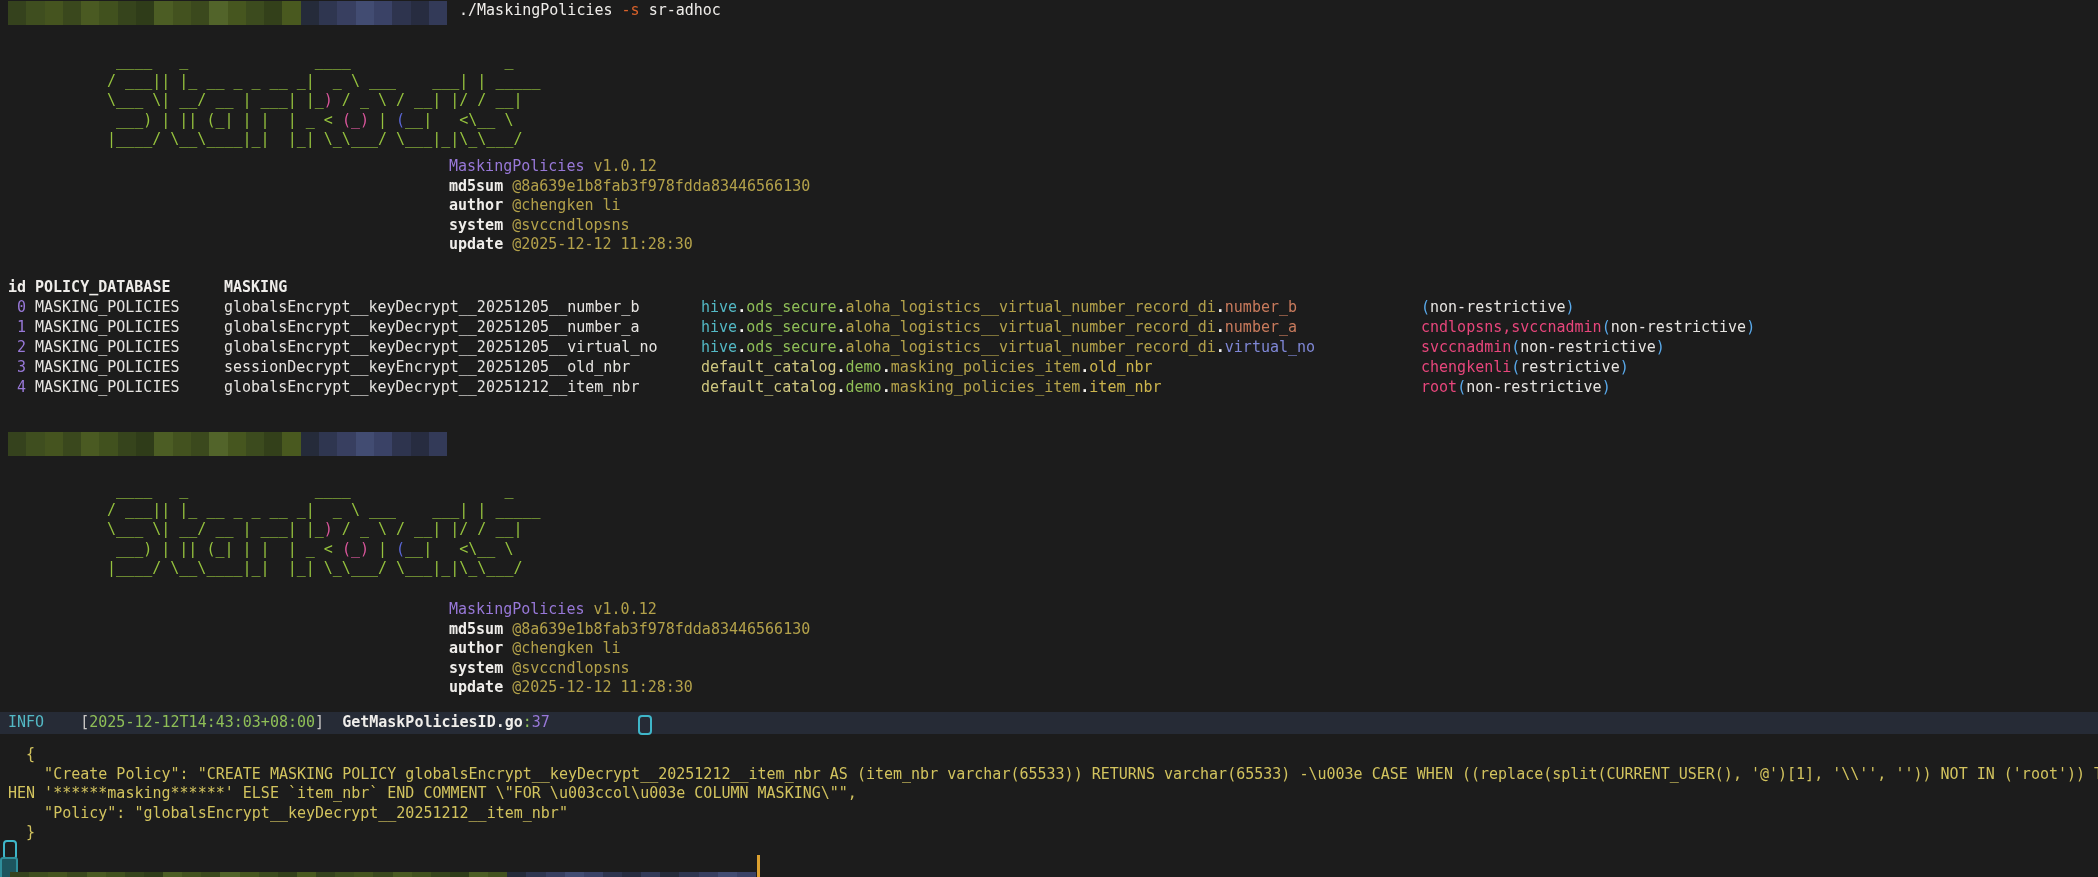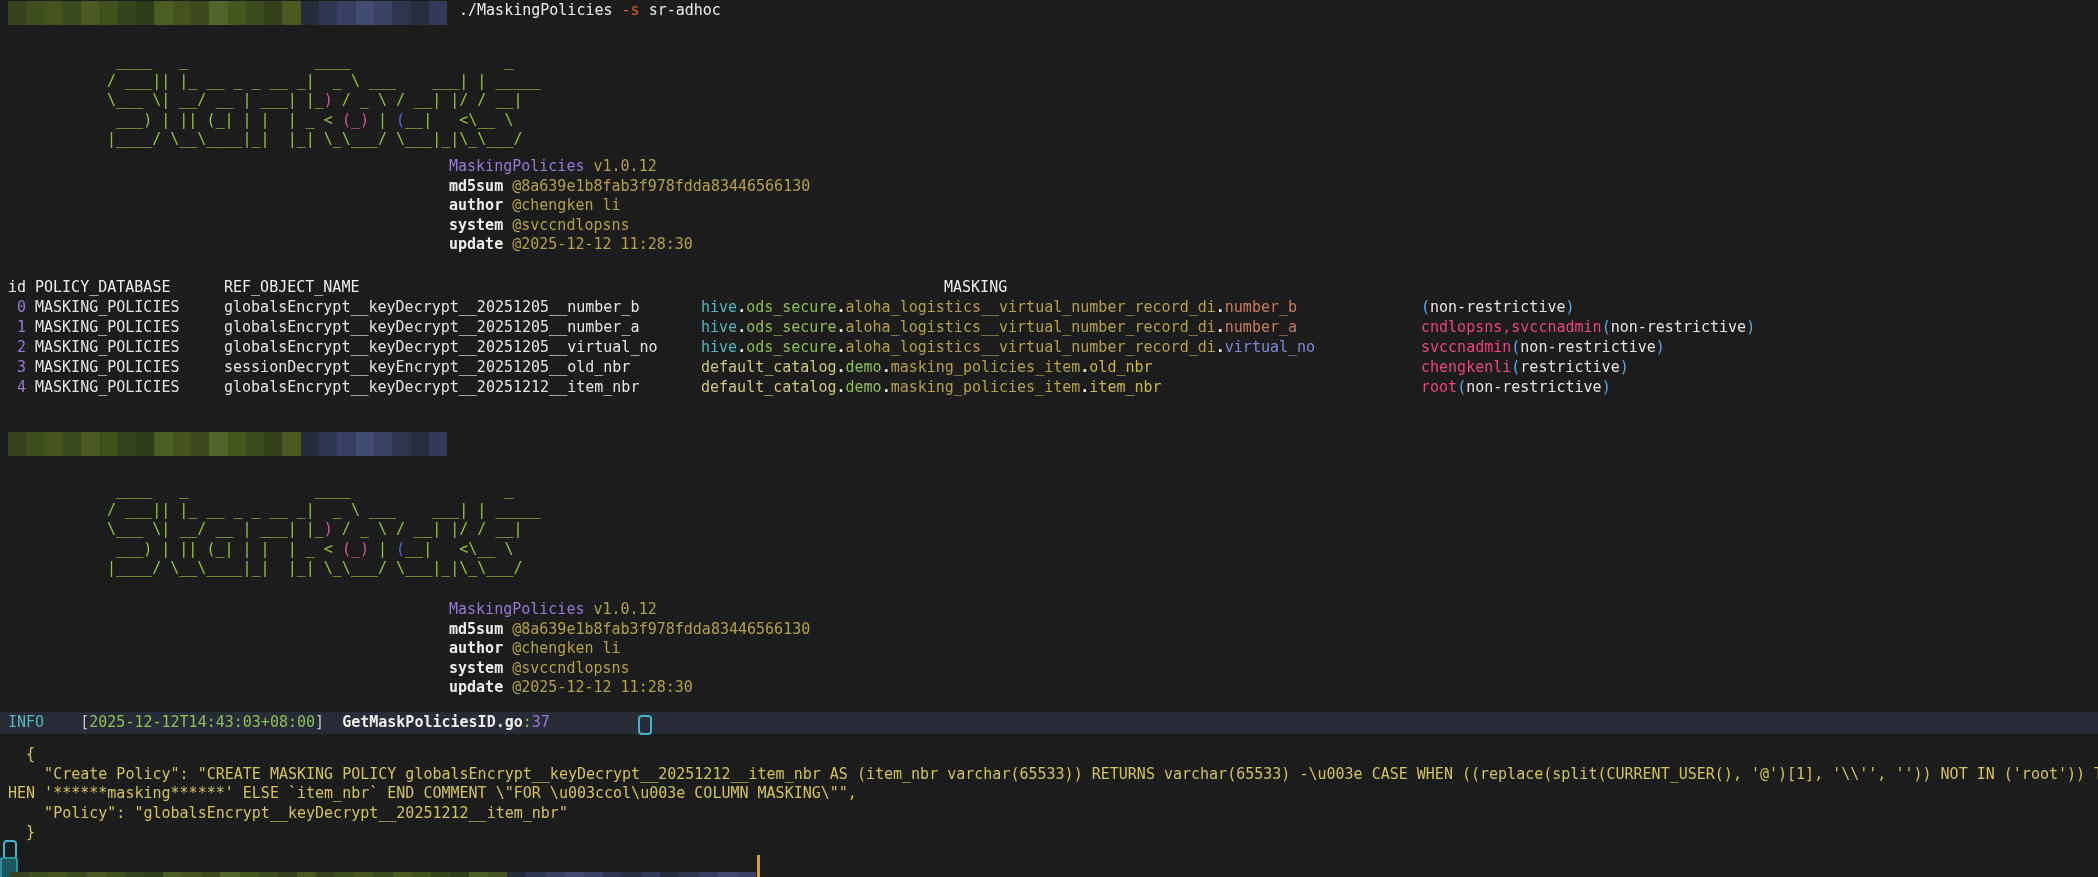--- a/index.html
+++ b/index.html
@@ -14,21 +14,21 @@
     overflow:hidden;
   }
   .abs{position:absolute;}
   .tline{white-space:pre;height:19.6px;overflow:hidden;}
   .band{display:flex;height:24px;}
   .band-block{flex:1;height:100%;}
   .cmdline{white-space:pre;}
   
   .tbl{left:8px;top:277px;line-height:20px;}
   .trow{display:flex;white-space:pre;height:20px;overflow:hidden;}
-  .thead span{font-weight:normal;color:#efedea;}
+  .thead span{font-weight:bold;color:#efedea;}
   .c-id{width:18px;text-align:right;display:inline-block;}
   .c-db{width:189px;margin-left:9px;}
   .c-name{width:477px;}
   .c-ref{width:720px;}
   .c-user{flex:1;}
   
   .log-strip{left:0;top:712px;width:2098px;height:22px;background:#262b36;}
   .log-text{left:8px;top:713px;white-space:pre;}
   .cursor-hollow{width:10px;height:16px;border:2px solid #3fb6c9;border-radius:4px;background:transparent;}
   .cursor-hollow2{left:3px;top:840px;}
@@ -81,21 +81,21 @@
 
   <div class="abs" style="left:449px;top:157px;">
       <div class="tline"><span style="color: rgb(152, 120, 216);">MaskingPolicies</span><span style="color: rgb(179, 161, 74);"> v1.0.12</span></div>
       <div class="tline"><span style="color: rgb(239, 237, 234); font-weight: bold;">md5sum</span><span style="color: rgb(179, 161, 74);"> @8a639e1b8fab3f978fdda83446566130</span></div>
       <div class="tline"><span style="color: rgb(239, 237, 234); font-weight: bold;">author</span><span style="color: rgb(179, 161, 74);"> @chengken li</span></div>
       <div class="tline"><span style="color: rgb(239, 237, 234); font-weight: bold;">system</span><span style="color: rgb(179, 161, 74);"> @svccndlopsns</span></div>
       <div class="tline"><span style="color: rgb(239, 237, 234); font-weight: bold;">update</span><span style="color: rgb(179, 161, 74);"> @2025-12-12 11:28:30</span></div>
     </div>
 
   <div class="abs tbl">
-      <div class="trow thead"><span class="c-id">id</span><span class="c-db">POLICY_DATABASE</span><span class="c-ref">REF_OBJECT_NAME</span><span class="c-user">MASKING</span></div>
+      <div class="trow thead"><span class="c-id">id</span><span class="c-db">POLICY_DATABASE</span><span class="c-user">MASKING</span></div>
       <div class="trow"><span class="c-id" style="color: rgb(152, 120, 216);">0</span><span class="c-db">MASKING_POLICIES</span><span class="c-name">globalsEncrypt__keyDecrypt__20251205__number_b</span><span class="c-ref"><span style="color: rgb(83, 184, 196);">hive</span><span style="color: rgb(239, 237, 234); font-weight: bold;">.</span><span style="color: rgb(143, 191, 87);">ods_secure</span><span style="color: rgb(239, 237, 234); font-weight: bold;">.</span><span style="color: rgb(179, 161, 74);">aloha_logistics__virtual_number_record_di</span><span style="color: rgb(239, 237, 234); font-weight: bold;">.</span><span style="color: rgb(200, 122, 92);">number_b</span></span><span class="c-user"><span style="color: rgb(89, 169, 234);">(</span><span style="color: rgb(230, 228, 225);">non-restrictive</span><span style="color: rgb(89, 169, 234);">)</span></span></div>
       <div class="trow"><span class="c-id" style="color: rgb(152, 120, 216);">1</span><span class="c-db">MASKING_POLICIES</span><span class="c-name">globalsEncrypt__keyDecrypt__20251205__number_a</span><span class="c-ref"><span style="color: rgb(83, 184, 196);">hive</span><span style="color: rgb(239, 237, 234); font-weight: bold;">.</span><span style="color: rgb(143, 191, 87);">ods_secure</span><span style="color: rgb(239, 237, 234); font-weight: bold;">.</span><span style="color: rgb(179, 161, 74);">aloha_logistics__virtual_number_record_di</span><span style="color: rgb(239, 237, 234); font-weight: bold;">.</span><span style="color: rgb(200, 122, 92);">number_a</span></span><span class="c-user"><span style="color: rgb(232, 70, 124);">cndlopsns,svccnadmin</span><span style="color: rgb(89, 169, 234);">(</span><span style="color: rgb(230, 228, 225);">non-restrictive</span><span style="color: rgb(89, 169, 234);">)</span></span></div>
       <div class="trow"><span class="c-id" style="color: rgb(152, 120, 216);">2</span><span class="c-db">MASKING_POLICIES</span><span class="c-name">globalsEncrypt__keyDecrypt__20251205__virtual_no</span><span class="c-ref"><span style="color: rgb(83, 184, 196);">hive</span><span style="color: rgb(239, 237, 234); font-weight: bold;">.</span><span style="color: rgb(143, 191, 87);">ods_secure</span><span style="color: rgb(239, 237, 234); font-weight: bold;">.</span><span style="color: rgb(179, 161, 74);">aloha_logistics__virtual_number_record_di</span><span style="color: rgb(239, 237, 234); font-weight: bold;">.</span><span style="color: rgb(127, 135, 214);">virtual_no</span></span><span class="c-user"><span style="color: rgb(232, 70, 124);">svccnadmin</span><span style="color: rgb(89, 169, 234);">(</span><span style="color: rgb(230, 228, 225);">non-restrictive</span><span style="color: rgb(89, 169, 234);">)</span></span></div>
       <div class="trow"><span class="c-id" style="color: rgb(152, 120, 216);">3</span><span class="c-db">MASKING_POLICIES</span><span class="c-name">sessionDecrypt__keyEncrypt__20251205__old_nbr</span><span class="c-ref"><span style="color: rgb(207, 199, 127);">default_catalog</span><span style="color: rgb(239, 237, 234); font-weight: bold;">.</span><span style="color: rgb(143, 191, 87);">demo</span><span style="color: rgb(239, 237, 234); font-weight: bold;">.</span><span style="color: rgb(179, 161, 74);">masking_policies_item</span><span style="color: rgb(239, 237, 234); font-weight: bold;">.</span><span style="color: rgb(205, 181, 77);">old_nbr</span></span><span class="c-user"><span style="color: rgb(232, 70, 124);">chengkenli</span><span style="color: rgb(89, 169, 234);">(</span><span style="color: rgb(230, 228, 225);">restrictive</span><span style="color: rgb(89, 169, 234);">)</span></span></div>
       <div class="trow"><span class="c-id" style="color: rgb(152, 120, 216);">4</span><span class="c-db">MASKING_POLICIES</span><span class="c-name">globalsEncrypt__keyDecrypt__20251212__item_nbr</span><span class="c-ref"><span style="color: rgb(207, 199, 127);">default_catalog</span><span style="color: rgb(239, 237, 234); font-weight: bold;">.</span><span style="color: rgb(143, 191, 87);">demo</span><span style="color: rgb(239, 237, 234); font-weight: bold;">.</span><span style="color: rgb(179, 161, 74);">masking_policies_item</span><span style="color: rgb(239, 237, 234); font-weight: bold;">.</span><span style="color: rgb(205, 181, 77);">item_nbr</span></span><span class="c-user"><span style="color: rgb(232, 70, 124);">root</span><span style="color: rgb(89, 169, 234);">(</span><span style="color: rgb(230, 228, 225);">non-restrictive</span><span style="color: rgb(89, 169, 234);">)</span></span></div>
     </div>
 
   <div class="abs band" style="left:8px;top:432px;width:439px;">
       <div class="band-block" style="background: rgb(53, 66, 29);"></div>
       <div class="band-block" style="background: rgb(63, 78, 31);"></div>

